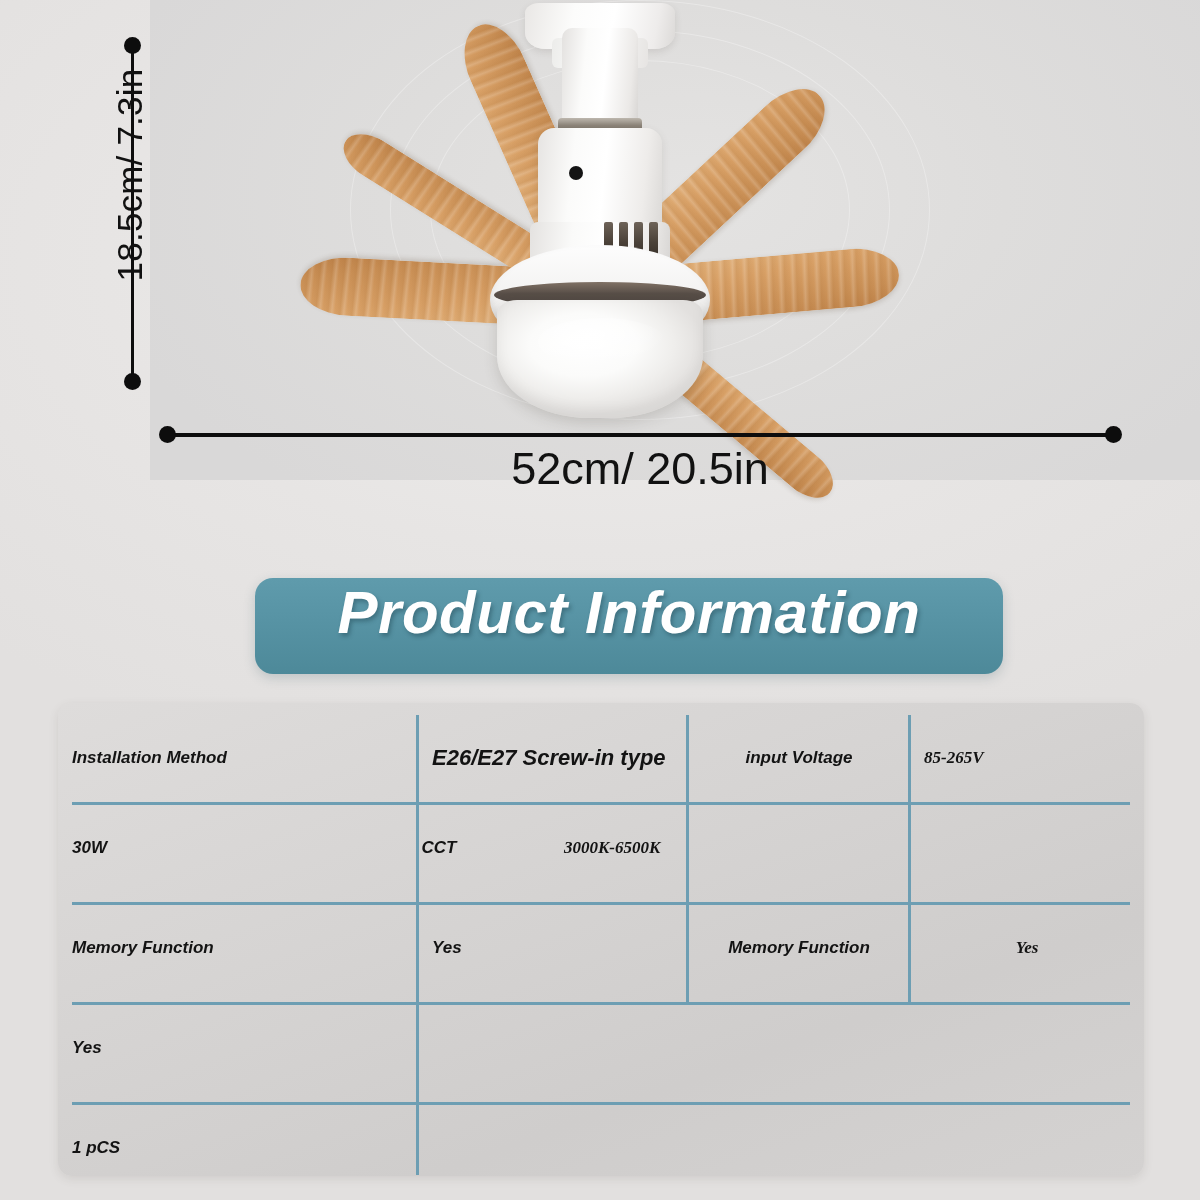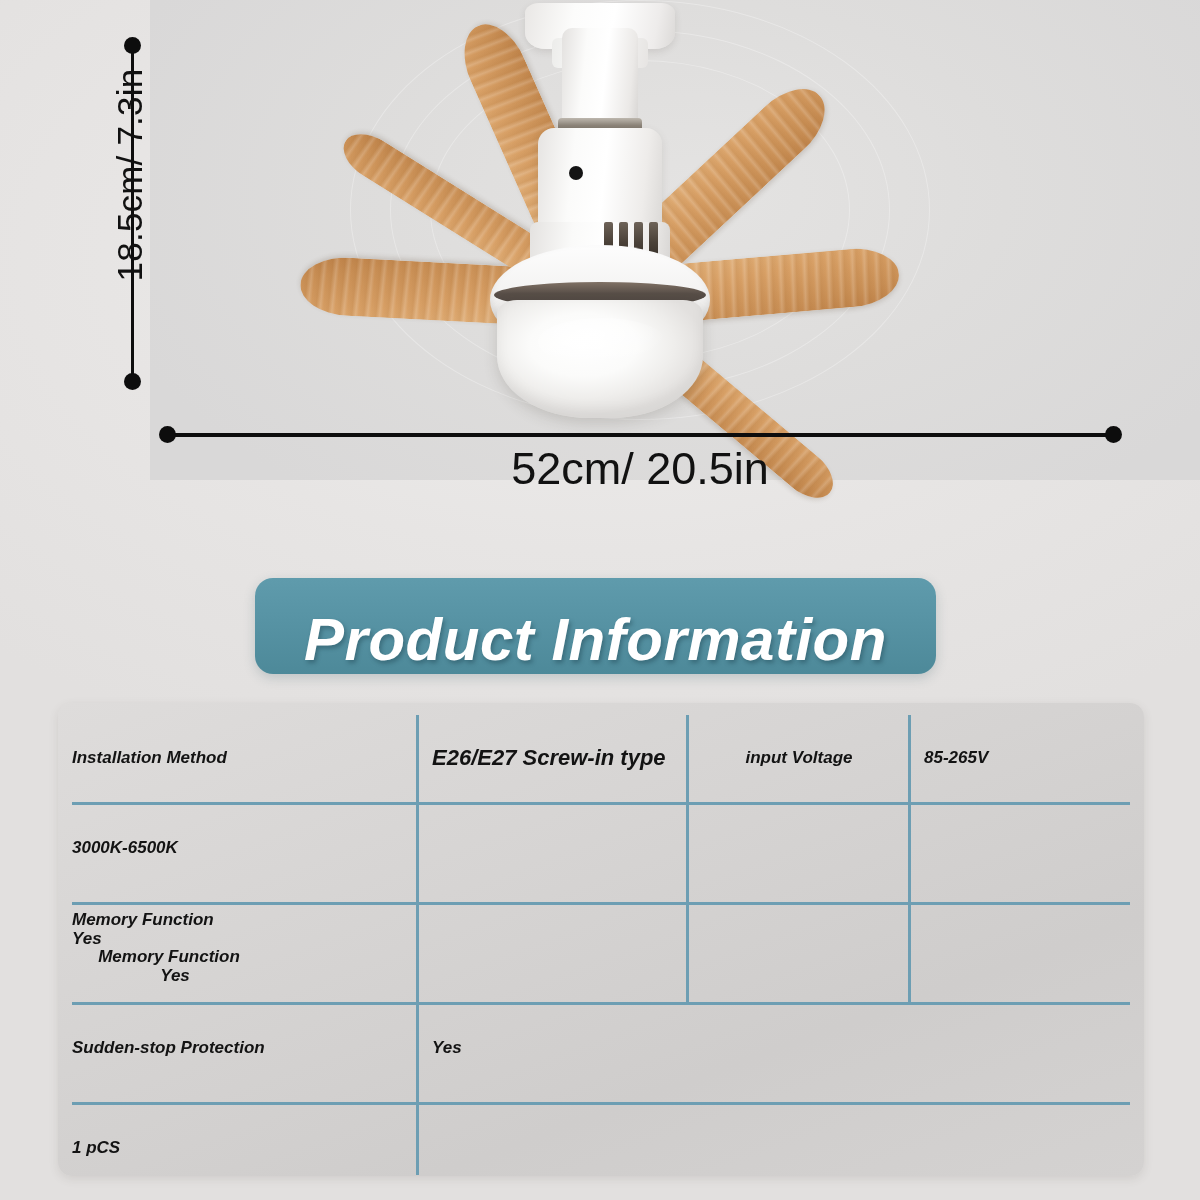--- a/index.html
+++ b/index.html
@@ -214,25 +214,25 @@
     text-align: center;
     font-size: 45px;
     color: #111;
     white-space: nowrap;
   }
 
   
   .banner {
     position: absolute;
     left: 255px; top: 578px;
-    width: 681px; height: 96px;
+    width: 748px; height: 96px;
     border-radius: 18px;
     background: linear-gradient(180deg, #5f9bac 0%, #5793a4 45%, #4d8999 100%);
     display: flex;
-    align-items: flex-end;
+    align-items: flex-start;
     justify-content: center;
     box-shadow: 0 4px 12px rgba(60,90,100,0.22);
   }
   .banner-title {
     font-size: 60px;
     font-weight: 700;
     font-style: italic;
     color: #ffffff;
     letter-spacing: .5px;
     text-shadow: 2px 3px 4px rgba(25,60,72,0.40);
@@ -263,21 +263,21 @@
     font-weight: 700;
     font-style: italic;
     color: #131313;
     padding: 0 14px;
     white-space: nowrap;
     overflow: hidden;
   }
   .c-label  { width: 360px; padding-left: 30px; }
   .c-val1   { width: 270px; }
   .c-label2 { width: 222px; justify-content: center; }
-  .c-val2   { width: 234px; }
+  .c-val2   { width: 234px; font-family: Liberation Serif, serif; }
 
   .cell.small  { font-size: 22px; }
   .cell.center { justify-content: center; }
 
   
   .hline {
     position: absolute;
     height: 3px;
     background: #6d9eb3;
   }
@@ -359,32 +359,33 @@
   <div class="spec-table">
 
     <div class="row" style="top:18px; height:74px;">
       <div class="cell c-label">Installation Method</div>
       <div class="cell c-val1 small">E26/E27 Screw-in type</div>
       <div class="cell c-label2">input Voltage</div>
       <div class="cell c-val2">85-265V</div>
     </div>
 
     <div class="row" style="top:108px; height:74px;">
+      <div class="cell c-val1">30W</div>
+      <div class="cell c-label2">CCT</div>
       <div class="cell c-val2">3000K-6500K</div>
     </div>
 
-    <div class="row" style="top:208px; height:74px;flex-direction:column;">
+    <div class="row" style="top:208px; height:74px;">
       <div class="cell c-label">Memory Function</div>
       <div class="cell c-val1">Yes</div>
       <div class="cell c-label2">Memory Function</div>
       <div class="cell c-val2 center">Yes</div>
     </div>
 
     <div class="row" style="top:308px; height:74px;">
-      <div class="cell c-label">Sudden-stop Protection</div>
       <div class="cell c-val1">Yes</div>
     </div>
 
     <div class="row" style="top:408px; height:74px;">
       <div class="cell c-val1">1 pCS</div>
     </div>
 
     <div class="hline" style="left:14px;  top:99px;  width:1058px;"></div>
     <div class="hline" style="left:14px;  top:199px; width:1058px;"></div>
     <div class="hline" style="left:14px;  top:299px; width:1058px;"></div>

